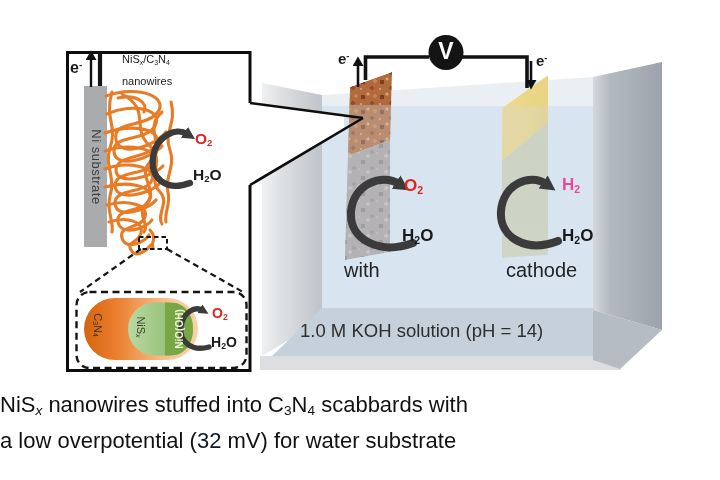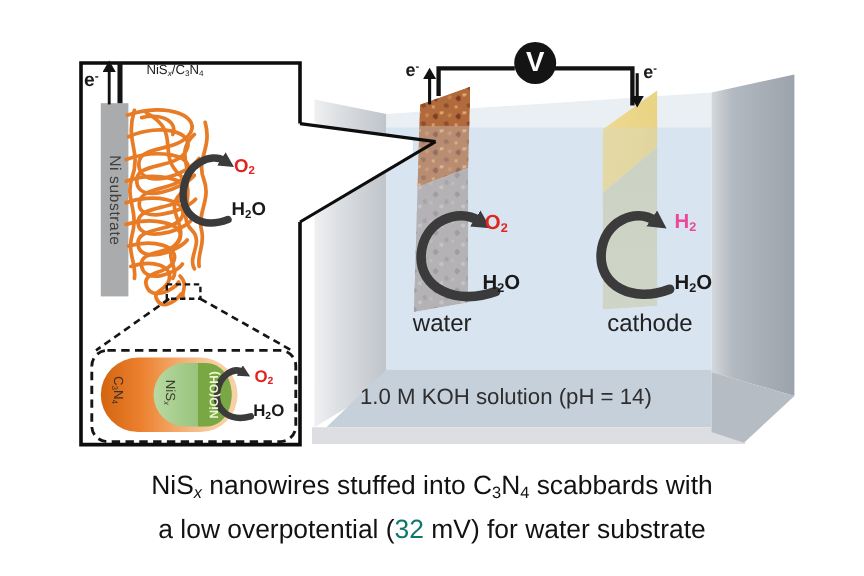--- a/index.html
+++ b/index.html
@@ -49,22 +49,22 @@
   sup.p{font-size:0.62em;vertical-align:0.5em;}
   .it{font-style:italic;}
   .rot{position:absolute;z-index:5;}
   .rot>span{position:absolute;left:50%;top:50%;white-space:nowrap;display:block;}
   .cw>span{transform:translate(-50%,-50%) rotate(90deg);}
   .ccw>span{transform:translate(-50%,-50%) rotate(-90deg);}
   .panel-title{left:122px;top:50px;width:124px;font-size:11px;line-height:19px;color:#1c1c1c;}
   .vlabel{left:431px;top:39px;width:30px;text-align:center;font-size:23px;font-weight:bold;color:#ffffff;}
   .electrode-name{font-size:20px;color:#222222;}
   .koh{left:300px;top:321px;width:280px;font-size:18.5px;color:#2e2e2e;}
-  .caption{left:0px;top:390px;width:720px;text-align:center;font-size:22px;line-height:30px;color:#121212;z-index:5;}
-  .caption .red32{color:#0f766e;}
+  .caption{left:0px;top:390px;width:720px;font-size:22px;line-height:30px;color:#121212;z-index:5;}
+  .caption .red32{color:#0f172a;}
 </style>
 </head>
 <body>
 
 <div class="stage">
 
   <svg id="bg-svg" width="720" height="480" viewBox="0 0 720 480">
     <defs>
       <linearGradient id="lw" x1="0" y1="0" x2="1" y2="0">
         <stop offset="0" stop-color="#eff0f1"></stop>
@@ -170,20 +170,21 @@
     <path d="M190,183 C166,192 150,178 153,157 C156,136 176,127 187,134" stroke="#3b3b3b" stroke-width="6.2" fill="none" stroke-linecap="round" marker-end="url(#mh2)"></path>
     <path d="M413,243 C380,255 349,240 351,212 C353,184 382,173 399,184" stroke="#3b3b3b" stroke-width="8" fill="none" stroke-linecap="round" marker-end="url(#mh)"></path>
     <path d="M558,241 C527,253 499,238 501,211 C503,184 530,173 546,184" stroke="#3b3b3b" stroke-width="8" fill="none" stroke-linecap="round" marker-end="url(#mh)"></path>
     <path d="M209,347 C191,352 179,341 181,327 C183,312 195,306 202,310" stroke="#3b3b3b" stroke-width="5.4" fill="none" stroke-linecap="round" marker-end="url(#mh3)"></path>
   </svg>
 
   <div class="lbl b" style="left:70px;top:60px;font-size:16px;"><span>e</span><sup class="p">-</sup></div>
 
   <div class="lbl panel-title">
     <div><span>NiS</span><sub class="s it">x</sub><span>/C</span><sub class="s">3</sub><span>N</span><sub class="s">4</sub></div>
+    <div>nanowires</div>
   </div>
 
   <div class="rot cw" style="left:84px;top:86px;width:23px;height:161px;">
     <span style="font-size:13px;color:#3f3f3f;letter-spacing:0.5px;">Ni substrate</span>
   </div>
 
   <div class="lbl b red" style="left:195px;top:131px;font-size:15.5px;"><span>O</span><sub class="s">2</sub></div>
   <div class="lbl b" style="left:193px;top:167px;font-size:15.5px;"><span>H</span><sub class="s">2</sub><span>O</span></div>
 
   <div class="rot cw" style="left:88px;top:302px;width:20px;height:46px;">
@@ -201,21 +202,21 @@
 
   <div class="lbl vlabel">V</div>
   <div class="lbl b" style="left:338px;top:51px;font-size:15px;"><span>e</span><sup class="p">-</sup></div>
   <div class="lbl b" style="left:536px;top:53px;font-size:15px;"><span>e</span><sup class="p">-</sup></div>
 
   <div class="lbl b red" style="left:404px;top:177px;font-size:17px;"><span>O</span><sub class="s">2</sub></div>
   <div class="lbl b" style="left:402px;top:227px;font-size:17px;"><span>H</span><sub class="s">2</sub><span>O</span></div>
   <div class="lbl b blue" style="left:562px;top:176px;font-size:17px;"><span>H</span><sub class="s">2</sub></div>
   <div class="lbl b" style="left:562px;top:227px;font-size:17px;"><span>H</span><sub class="s">2</sub><span>O</span></div>
 
-  <div class="lbl electrode-name" style="left:344px;top:260px;">water</div>
+  <div class="lbl electrode-name" style="left:344px;top:260px;">with</div>
   <div class="lbl electrode-name" style="left:506px;top:260px;">cathode</div>
   <div class="lbl koh">1.0 M KOH solution (pH = 14)</div>
 
   <div class="lbl caption">
     <div><span>NiS</span><sub class="s it">x</sub><span> nanowires stuffed into C</span><sub class="s">3</sub><span>N</span><sub class="s">4</sub><span> scabbards with</span></div>
     <div><span>a low overpotential (</span><span class="red32">32</span><span> mV) for water substrate</span></div>
   </div>
 
 </div>
 

